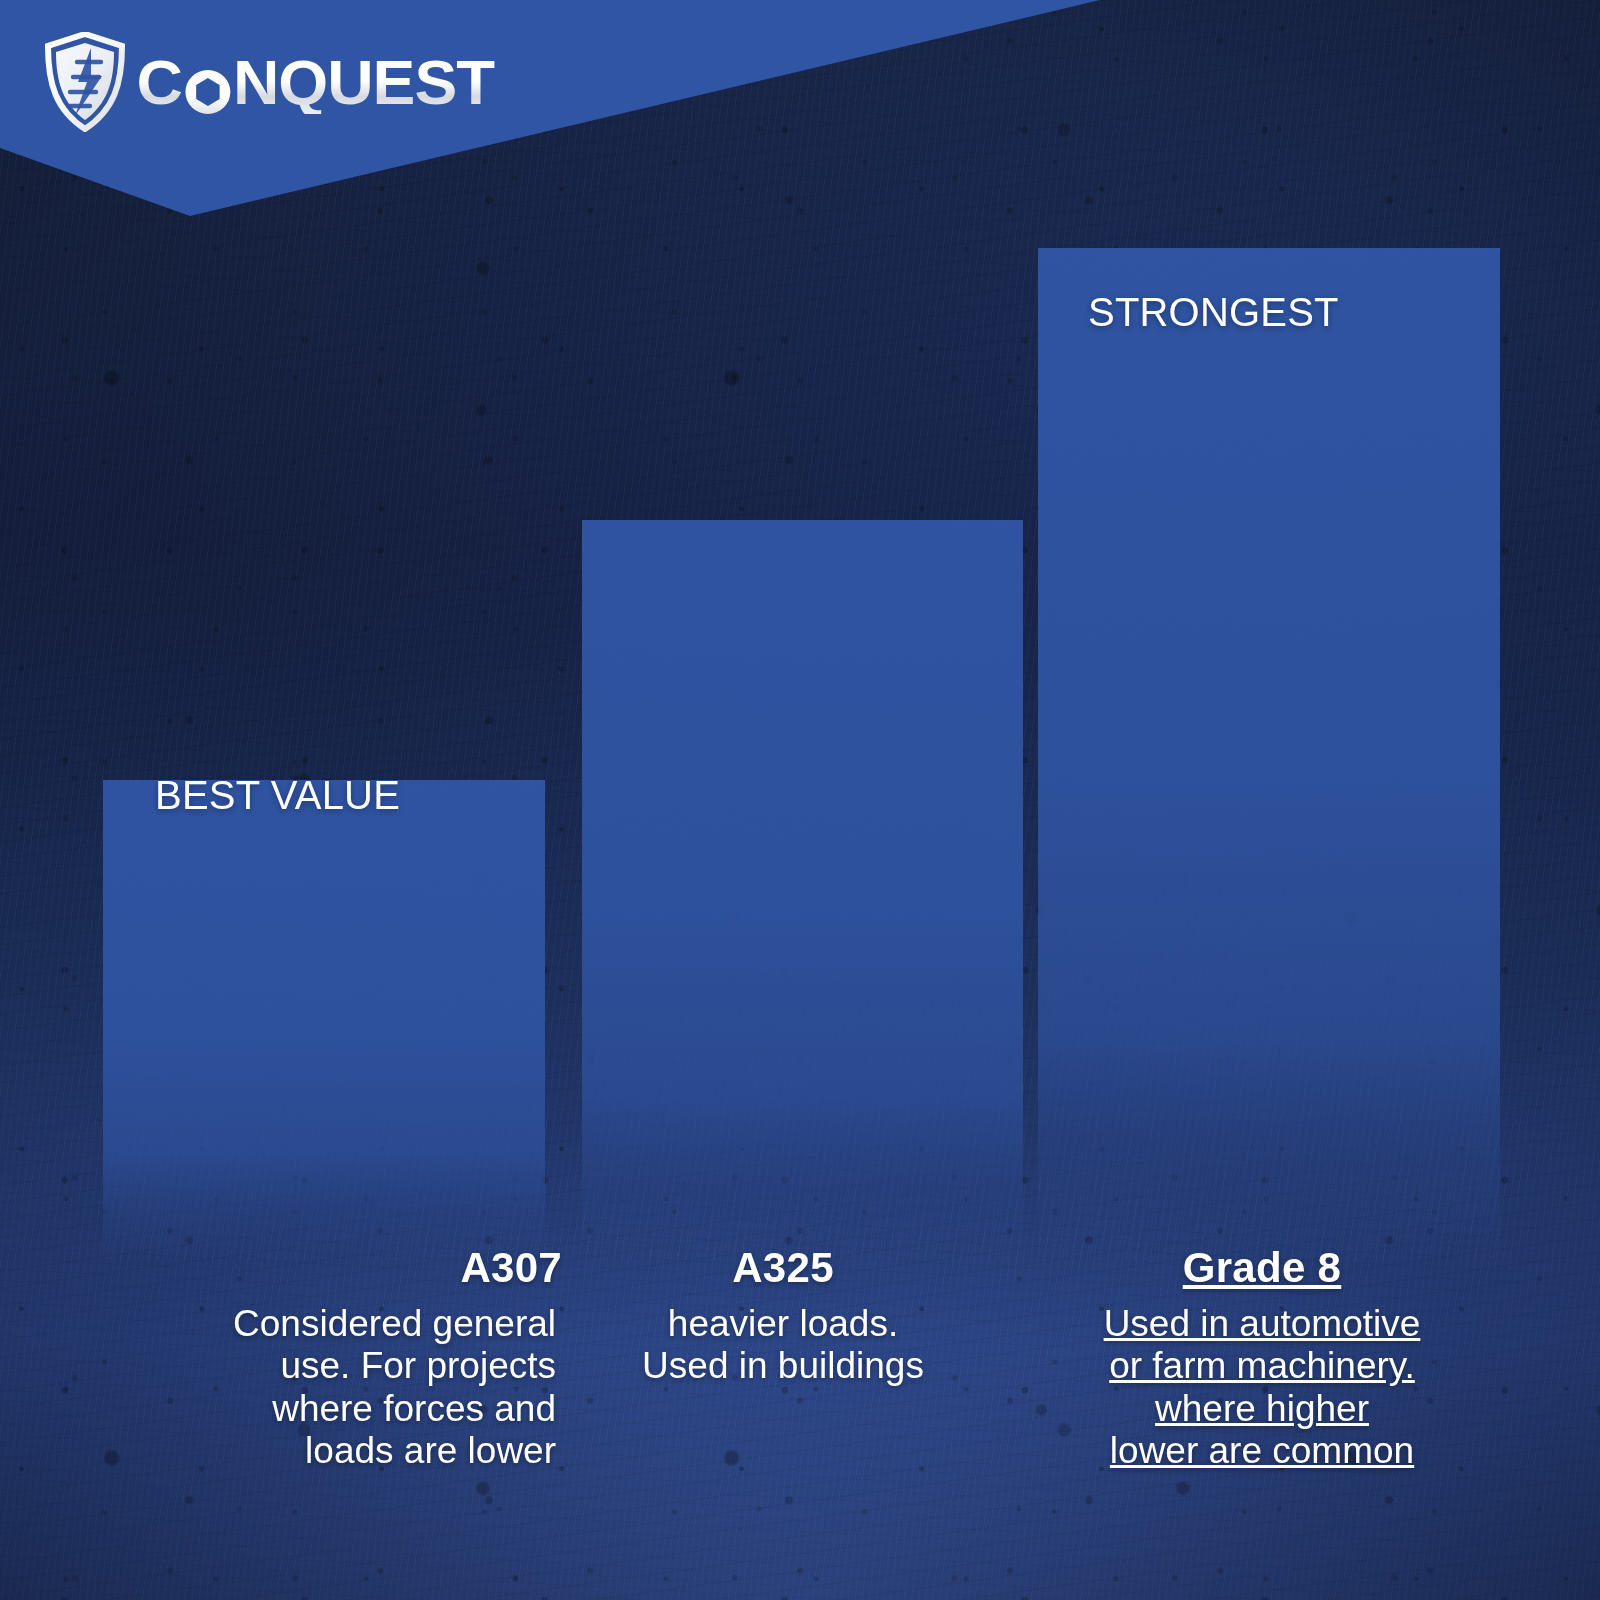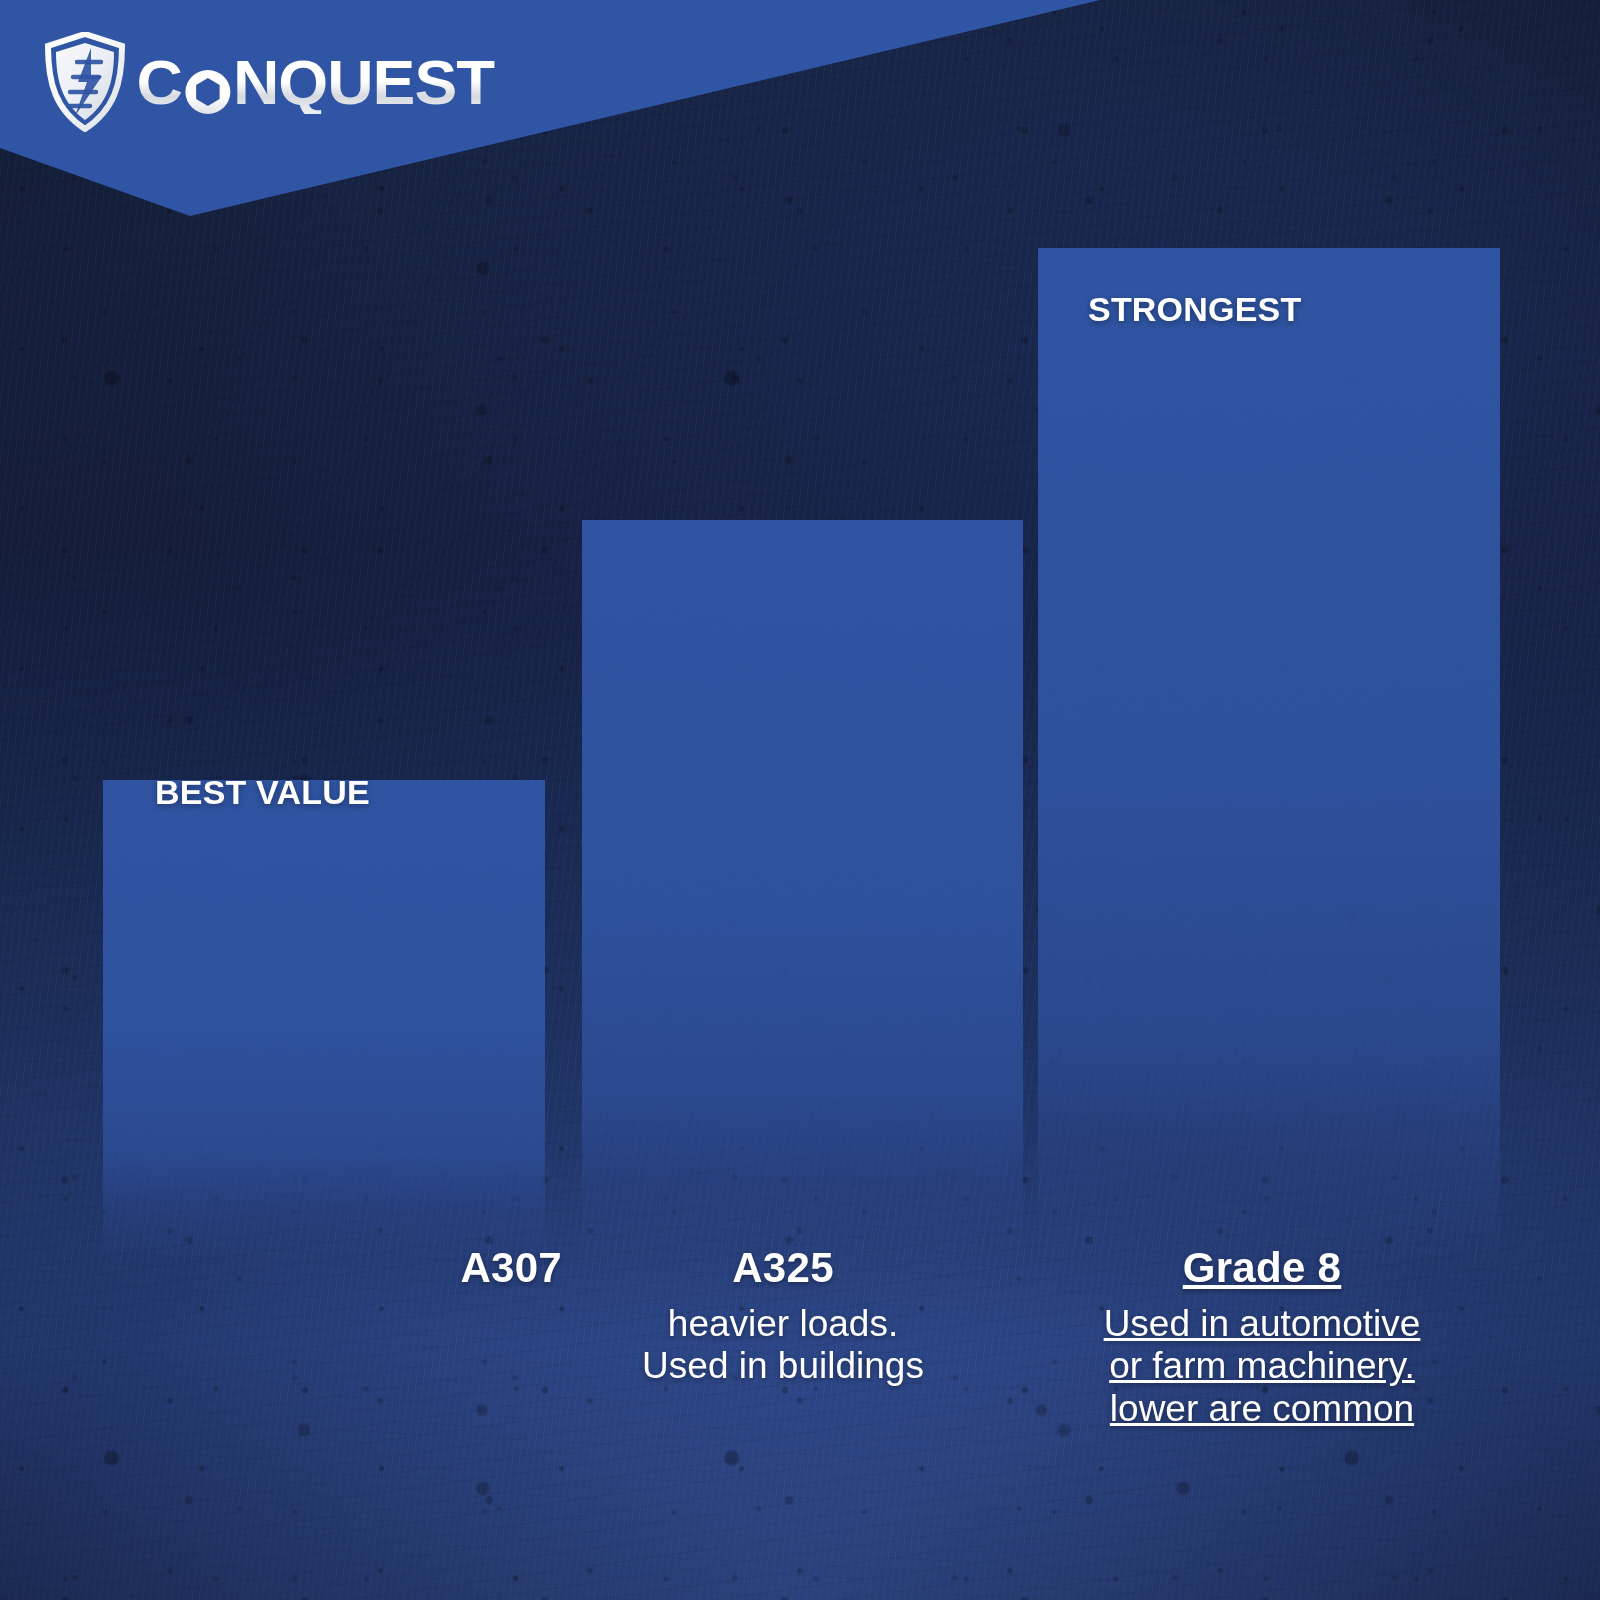--- a/index.html
+++ b/index.html
@@ -96,22 +96,22 @@
       repeating-linear-gradient(101deg, rgba(255,255,255,.028) 0 1px, transparent 1px 9px),
       repeating-linear-gradient(9deg, rgba(0,0,0,.035) 0 1px, transparent 1px 13px);
   }
   #bar-a307 { left:103px;  top:780px;  width:442px; height:480px; }
   #bar-a325 { left:582px;  top:520px;  width:441px; height:740px; }
   #bar-grade8{ left:1038px; top:248px;  width:462px; height:1012px; }
 
   .bar-badge{
     position:absolute;
     color:#ffffff;
-    font-weight:bold;
-    font-size:34px;
+    font-weight:normal;
+    font-size:40px;
     letter-spacing:.2px;
     line-height:1;
     z-index:3;
     text-shadow:0 2px 6px rgba(0,0,0,.35);
   }
   #badge-best-value{ left:155px;  top:775px; }
   #badge-strongest { left:1088px; top:292px; }
 
   
   #captions{
@@ -157,35 +157,42 @@
   <div class="bar" id="bar-grade8"></div>
 
   <div class="bar-badge" id="badge-best-value">BEST VALUE</div>
 
   <div class="bar-badge" id="badge-strongest">STRONGEST</div>
 
   <div id="captions">
 
     <div class="caption c1">
       <div class="cap-title">A307</div>
+      <div class="cap-body">
+        <div>Considered general</div>
+        <div>use. For projects</div>
+        <div>where forces and</div>
+        <div>loads are lower</div>
+      </div>
     </div>
 
     <div class="caption c2">
       <div class="cap-title">A325</div>
       <div class="cap-body">
         <div>heavier loads.</div>
         <div>Used in buildings</div>
       </div>
     </div>
 
     <div class="caption c3">
       <div class="cap-title">Grade 8</div>
       <div class="cap-body">
         <div>Used in automotive</div>
         <div>or farm machinery.</div>
+        <div>where higher</div>
         <div>lower are common</div>
       </div>
     </div>
 
   </div>
 
   <div class="vig"></div>
 
   <div id="header-banner"></div>
 

